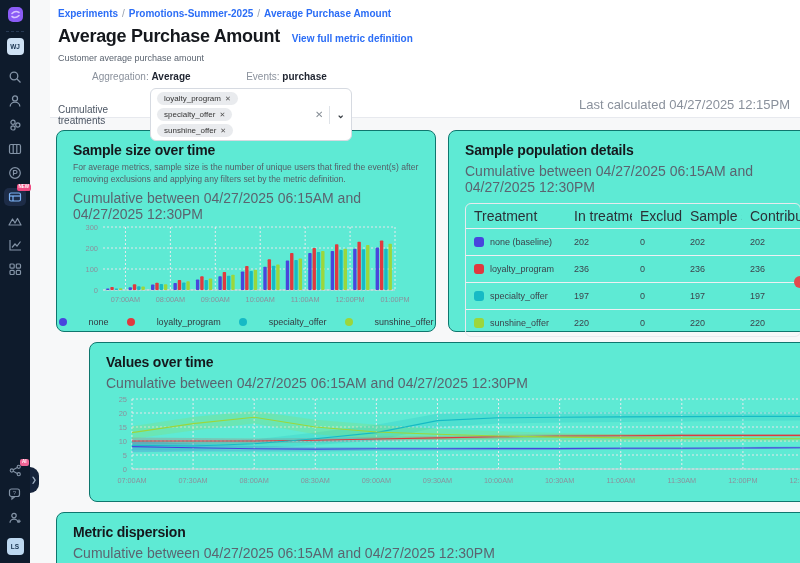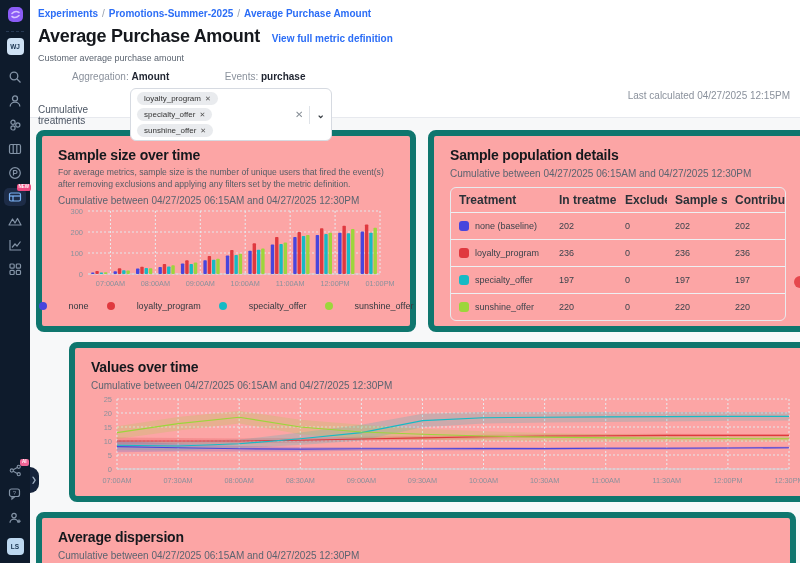--- a/index.html
+++ b/index.html
@@ -37,21 +37,21 @@
   .ai-badge {
     position:absolute; top:-5px; right:-7px; background:#f06595; color:#fff;
     font-size:4.5px; font-weight:bold; padding:1px 2px; border-radius:2px; line-height:1;
   }
   .user-avatar {
     width:17px; height:17px; border-radius:4px; background:#bdd8f0;
     color:#16314e; font-size:6.5px; font-weight:bold; display:flex;
     align-items:center; justify-content:center; margin-top:8px; cursor:pointer;
   }
   
-  main { flex:1; min-width:0; display:flex; flex-direction:column; }
+  main { flex:1; min-width:0; display:flex; flex-direction:column;padding-left:20px; }
   .header {
     background:#fff; border-bottom:1px solid #e7e9ee; height:118px;
     padding:8px 12px 0 8px; position:relative; flex-shrink:0;
   }
   .breadcrumb { font-size:10px; font-weight:bold; color:#2b6df6; }
   .breadcrumb .sep { color:#9aa3af; font-weight:normal; margin:0 4px; }
   .breadcrumb a { color:#2b6df6; text-decoration:none; cursor:pointer; }
   .title-row { display:flex; align-items:baseline; margin-top:7px; }
   .page-title { font-size:18px; font-weight:bold; color:#15181d; letter-spacing:-0.3px; margin:0; }
   .metric-link { font-size:10px; font-weight:bold; color:#2b6df6; margin-left:12px; cursor:pointer; }
@@ -68,39 +68,39 @@
   }
   .chip-wrap { display:flex; flex-wrap:wrap; gap:3px 5px; width:152px; }
   .chip {
     background:#e9ebee; border-radius:9px; padding:2px 7px; font-size:8px;
     color:#333; display:inline-flex; align-items:center; gap:4px; cursor:pointer;
   }
   .chip .x { font-size:7px; color:#555; }
   .ms-clear { font-size:10px; color:#868e96; cursor:pointer; }
   .ms-div { width:1px; height:18px; background:#dfe3e8; }
   .ms-chev { font-size:10px; color:#343a40; font-weight:bold; cursor:pointer; line-height:0.5; }
-  .last-calc { position:absolute; right:10px; bottom:16px; font-size:10px; color:#8a919c; }
+  .last-calc { position:absolute; right:10px; bottom:5px; font-size:13px; color:#8a919c; }
   
   .content { flex:1; padding:12px 4px 0 6px; }
   .cards-row { display:flex; gap:12px; margin-bottom:10px; }
-  .card { background:#fca5a5; border:6px solid #0f766e; border-radius:8px; padding:11px 16px; }
+  .card { background:#5eead4; border:1px solid #0f766e; border-radius:8px; padding:11px 16px; }
   .card-title { font-size:14px; font-weight:bold; color:#15181d; letter-spacing:-0.2px; }
   .card-desc { font-size:8.6px; color:#555d66; margin-top:4px; line-height:1.35; }
-  .card-cum { font-size:10px; color:#5b6470; margin-top:5px; }
+  .card-cum { font-size:14px; color:#5b6470; margin-top:5px; }
   #card-sample { width:380px; height:202px; }
   #card-pop { width:416px; height:202px; }
   #card-values { width:760px; height:160px;margin-left:33px; }
   #card-disp { width:760px; height:80px; margin-top:10px; }
   .legend-row { display:flex; justify-content:center; gap:18px; font-size:9px; color:#343a40; margin-top:1px; }
   .legend-item { display:flex; align-items:center; gap:22px; cursor:pointer; }
   .dot { width:8px; height:8px; border-radius:50%; display:inline-block; }
   
   .pop-table { border:1px solid #e8eaee; border-radius:6px; margin-top:8px; overflow:hidden; }
   .t-row { display:flex; align-items:center; height:27px; border-top:1px solid #eef0f3; font-size:9px; color:#3c434c; }
-  .t-head { height:24px; border-top:none; font-size:12px; font-weight:bold; color:#2b3138;justify-content:flex-end; }
+  .t-head { height:24px; border-top:none; font-size:14px; font-weight:normal; color:#2b3138;justify-content:flex-end; }
   .t-c { padding:0 8px; overflow:hidden; white-space:nowrap; flex-shrink:0; }
   .c1 { width:100px; display:flex; align-items:center; gap:6px; }
   .c2 { width:66px; } .c3 { width:50px; } .c4 { width:60px; } .c5 { width:58px; }
   .swatch { width:10px; height:10px; border-radius:3px; flex-shrink:0; }
   .t-name { overflow:hidden; white-space:nowrap;text-align:center; }
   
   .expand-handle {
     position:absolute; left:30px; top:467px; width:9px; height:26px;
     background:#16243c; border-radius:0 13px 13px 0; z-index:6; cursor:pointer;
     display:flex; align-items:center; color:#9fb0c5; font-size:7px; padding-left:1px;
@@ -225,21 +225,21 @@
     <div class="breadcrumb">
       <a>Experiments</a><span class="sep">/</span><a>Promotions-Summer-2025</a><span class="sep">/</span><a>Average Purchase Amount</a>
     </div>
     <div class="title-row">
       <h1 class="page-title">Average Purchase Amount</h1>
       <span class="metric-link">View full metric definition</span>
     </div>
     <div class="subtitle">Customer average purchase amount</div>
     <div class="agg-row">
       <span class="agg-label">Aggregation:</span>
-      <span class="agg-value">Amount</span>
+      <span class="agg-value">Average</span>
       <span class="agg-gap"></span>
       <span class="agg-label">Events:</span>
       <span class="agg-value">purchase</span>
     </div>
     <div class="comp-row">
       <span class="comp-label">Cumulative treatments</span>
       <div class="multiselect">
         <div class="chip-wrap">
           <span class="chip">
               <span>loyalty_program</span>
@@ -467,19 +467,19 @@
           <path d="M26.0,49.2 L87.1,50.6 L148.2,48.6 L209.3,41.6 L270.4,33.8 L331.5,22.8 L392.5,20.9 L453.6,20.9 L514.7,20.9 L575.8,20.9 L636.9,20.9 L698.0,21.2 L698.0,29.6 L636.9,29.8 L575.8,30.4 L514.7,31.0 L453.6,31.5 L392.5,32.6 L331.5,36.3 L270.4,49.4 L209.3,53.9 L148.2,57.0 L87.1,59.5 L26.0,59.2 Z" fill="#16bac5" fill-opacity="0.2" stroke="none"></path>
           <path d="M26.0,35.2 L87.1,25.9 L148.2,20.0 L209.3,28.7 L270.4,33.8 L331.5,37.7 L392.5,40.2 L453.6,41.9 L514.7,43.3 L575.8,43.8 L636.9,44.4 L698.0,45.0 L698.0,50.6 L636.9,50.6 L575.8,50.6 L514.7,50.6 L453.6,50.3 L392.5,49.7 L331.5,48.9 L270.4,48.3 L209.3,43.3 L148.2,32.4 L87.1,39.4 L26.0,48.0 Z" fill="#9cd63b" fill-opacity="0.2" stroke="none"></path>
           <polyline points="26.0,55.6 87.1,56.7 148.2,57.8 209.3,58.1 270.4,57.8 331.5,57.8 392.5,57.6 453.6,57.6 514.7,57.3 575.8,57.3 636.9,57.0 698.0,56.7" fill="none" stroke="#4845dd" stroke-width="1.1"></polyline>
           <polyline points="26.0,50.0 87.1,50.0 148.2,50.0 209.3,49.2 270.4,48.0 331.5,46.9 392.5,45.8 453.6,45.0 514.7,44.7 575.8,44.4 636.9,44.4 698.0,44.4" fill="none" stroke="#e0393f" stroke-width="1.1"></polyline>
           <polyline points="26.0,54.2 87.1,55.0 148.2,52.8 209.3,47.8 270.4,41.6 331.5,29.6 392.5,26.8 453.6,26.2 514.7,25.9 575.8,25.6 636.9,25.4 698.0,25.4" fill="none" stroke="#16bac5" stroke-width="1.1"></polyline>
           <polyline points="26.0,41.6 87.1,32.6 148.2,26.2 209.3,36.0 270.4,41.0 331.5,43.3 392.5,45.0 453.6,46.1 514.7,46.9 575.8,47.2 636.9,47.5 698.0,47.8" fill="none" stroke="#9cd63b" stroke-width="1.1"></polyline>
         </svg>
     </div>
 
     <div class="card" id="card-disp">
-      <div class="card-title">Average dispersion</div>
+      <div class="card-title">Metric dispersion</div>
       <div class="card-cum">Cumulative between 04/27/2025 06:15AM and 04/27/2025 12:30PM</div>
     </div>
   </div>
 </main>
 
 <div class="float-dot"></div>
 
 </body></html>

